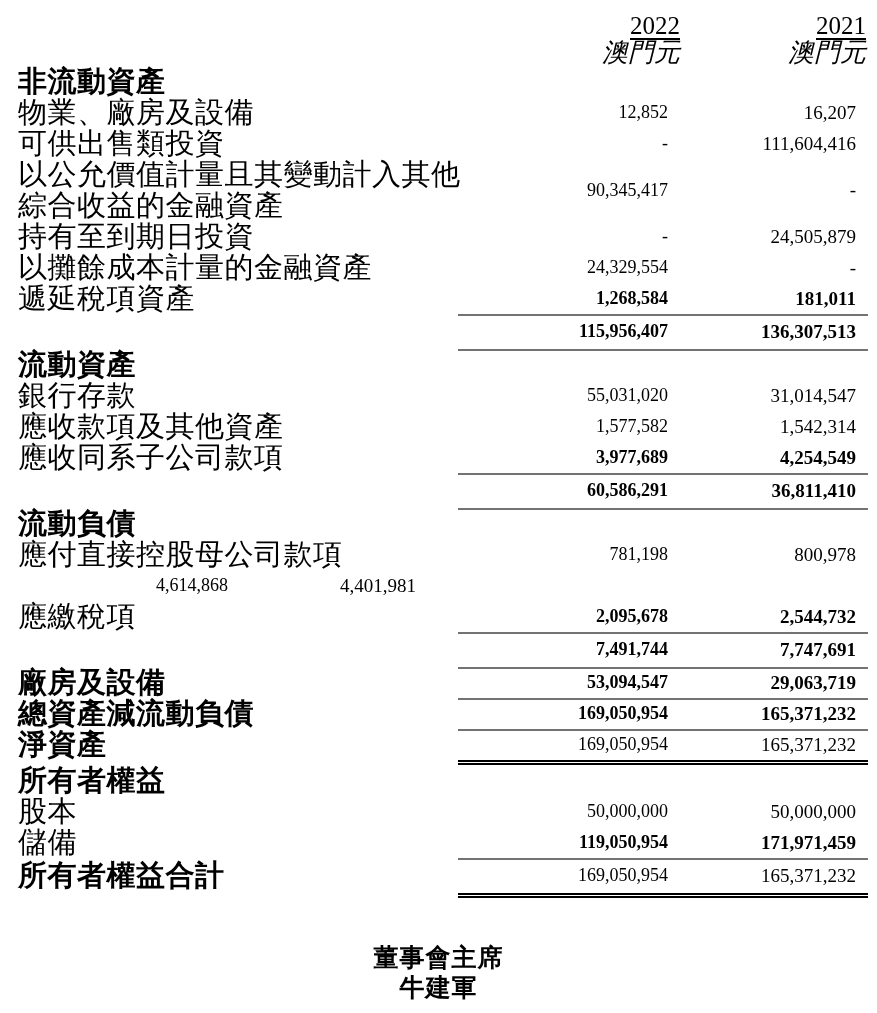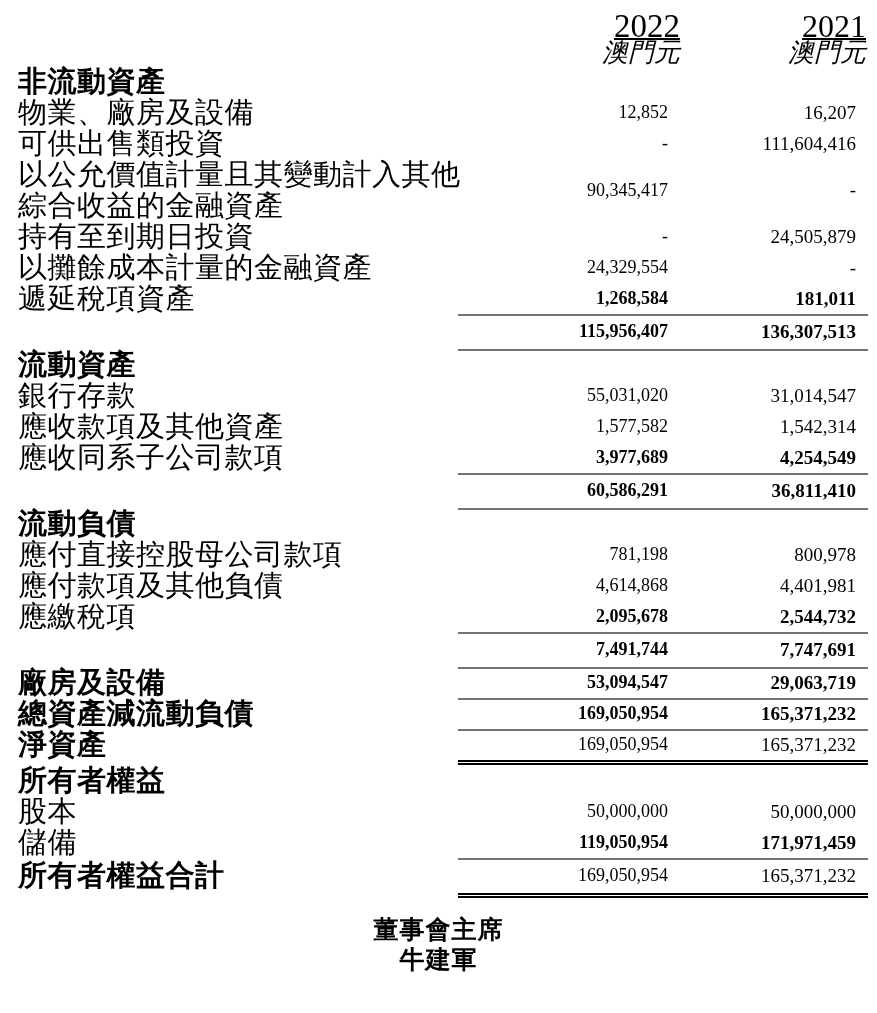--- a/index.html
+++ b/index.html
@@ -28,36 +28,36 @@
     letter-spacing: 0.5px;
     white-space: nowrap;
   }
   .label.two { line-height: 31px; }
   .bold { font-weight: bold; }
   .vals { width: 410px; display: flex; box-sizing: border-box; }
   .c1 { width: 210px; text-align: right; font-size: 18px; }
   .c2 { width: 200px; text-align: right; padding-right: 12px; box-sizing: border-box; font-size: 19px; }
   .r62 .c1, .r62 .c2 { line-height: 62px; }
   
-  .h1 { width: 222px; text-align: right; font-size: 33px; }
-  .h2 { width: 188px; text-align: right; padding-right: 2px; box-sizing: border-box; font-size: 32px; }
+  .h1 { width: 222px; text-align: right; font-size: 25px; }
+  .h2 { width: 188px; text-align: right; padding-right: 2px; box-sizing: border-box; font-size: 25px; }
   .h1c, .h2c { font-size: 26px; font-style: italic; }
   .h1c { width: 222px; text-align: right; }
   .h2c { width: 188px; text-align: right; padding-right: 2px; box-sizing: border-box; }
   .year { display: inline-block; border-bottom: 2px solid #000; line-height: 24px; }
   
   .rule-b { border-bottom: 2px solid #737373; font-weight: bold; }
   .rule-dbl { border-bottom: 2px solid #000; position: relative; }
   .rule-dbl::after {
     content: ""; position: absolute; left: 0; right: 0; bottom: -5px;
     border-bottom: 2px solid #000;
   }
   .mb5 { margin-bottom: 5px; }
   .signature {
-    margin-top: 22px;
+    margin-top: 50px;
     width: 859px; 
     margin-left: -9px;
     text-align: center;
   }
   .sig-line { height: 30px; line-height: 30px; font-size: 25px; font-weight: bold; letter-spacing: 1px; }
 </style>
 </head>
 <body>
 
 <div class="page">
@@ -183,21 +183,20 @@
 
   <div class="row r31">
     <div class="label">應付直接控股母公司款項</div>
     <div class="vals">
       <div class="c1">781,198</div>
       <div class="c2">800,978</div>
     </div>
   </div>
 
   <div class="row r31">
-    <div class="label">應付款項及其他負債</div>
     <div class="vals">
       <div class="c1">4,614,868</div>
       <div class="c2">4,401,981</div>
     </div>
   </div>
 
   <div class="row r31">
     <div class="label">應繳稅項</div>
     <div class="vals rule-b">
       <div class="c1">2,095,678</div>

